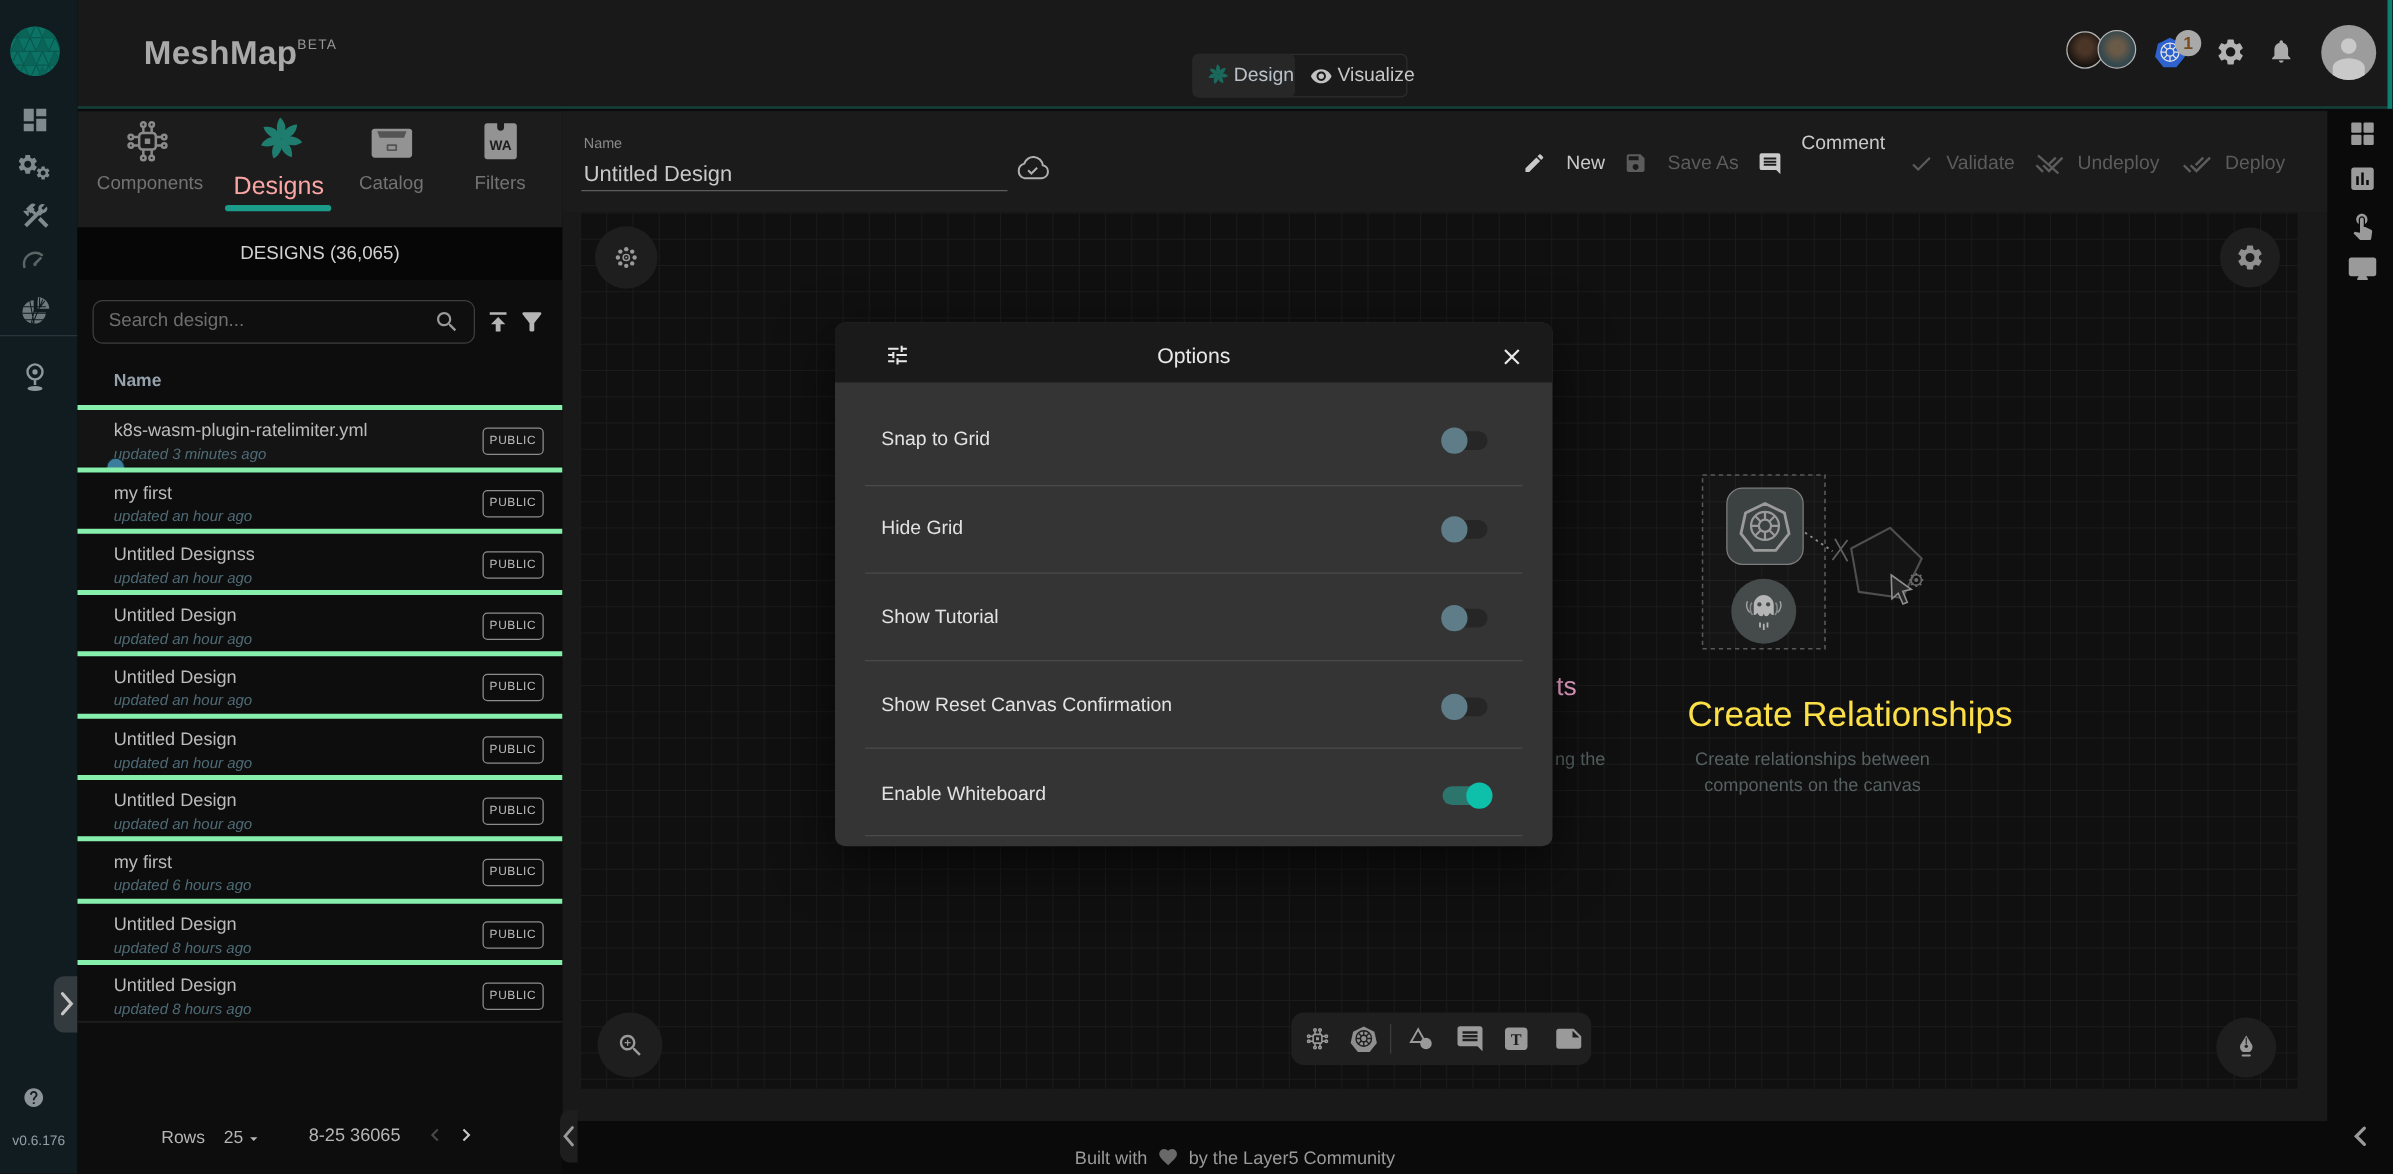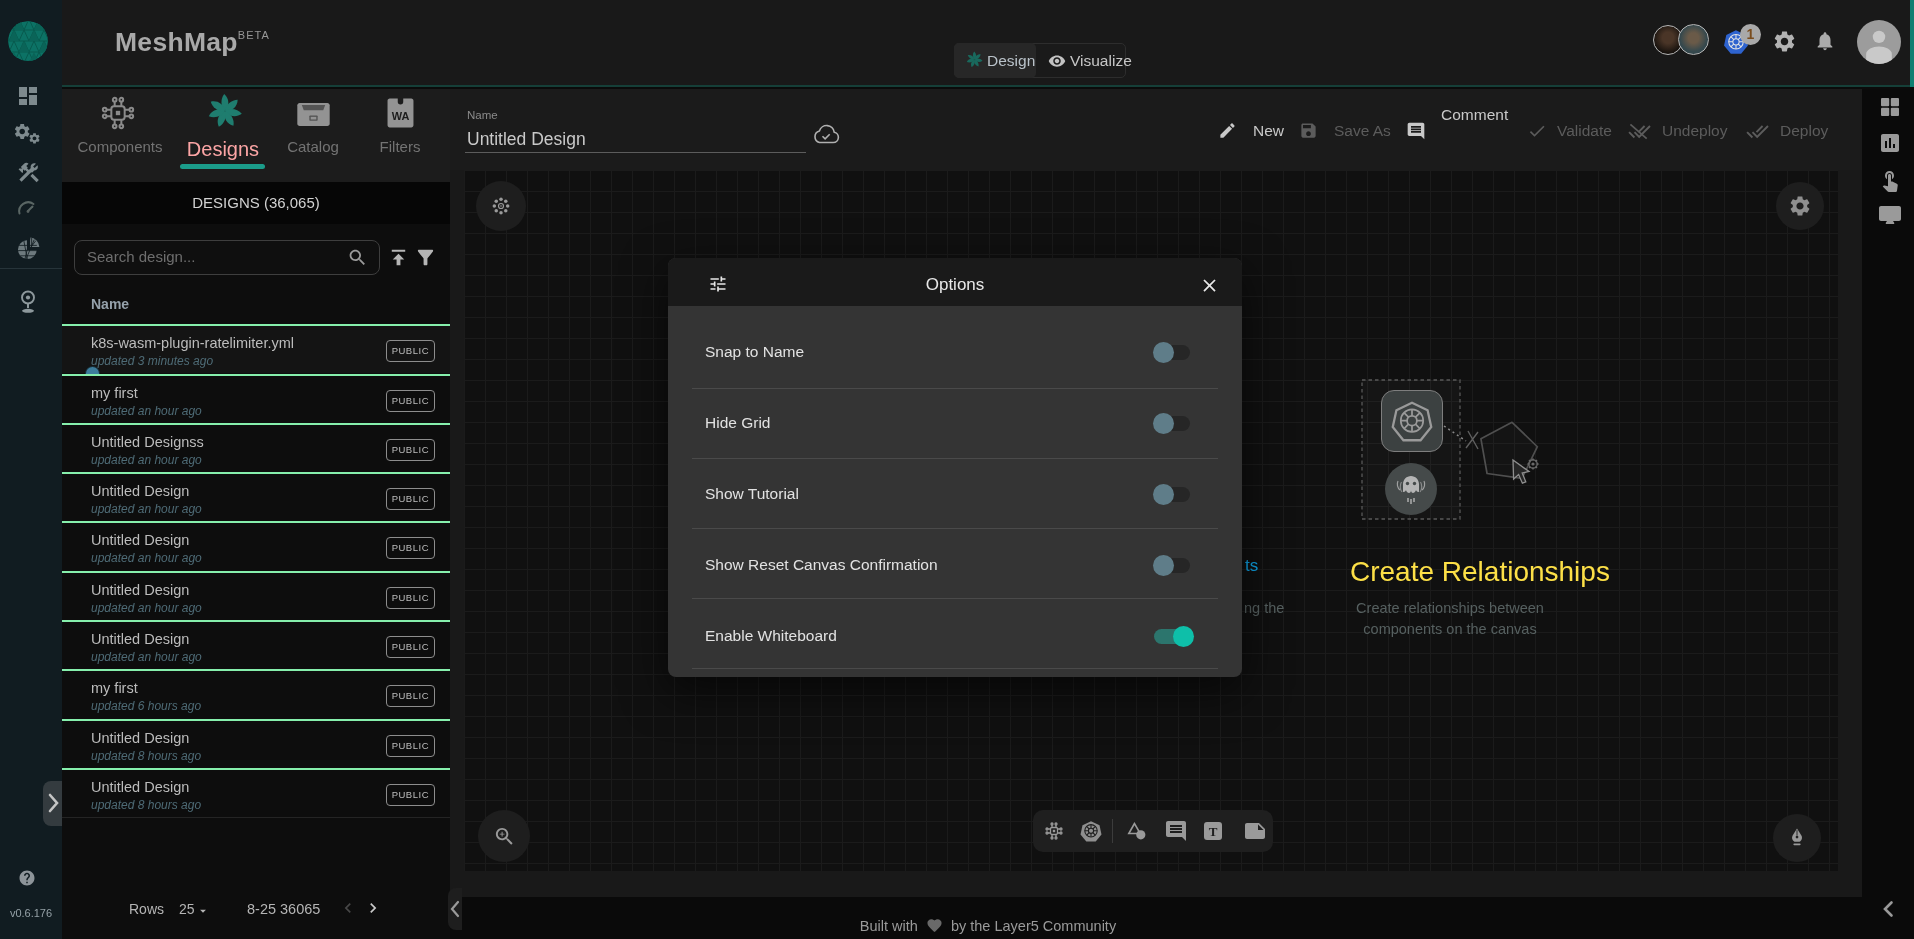--- a/index.html
+++ b/index.html
@@ -11,21 +11,21 @@
 #panel{left:62px;top:89px;width:388px;height:850px;background:#0d0d0d}
 #tabs{left:0;top:0;width:388px;height:93px;background:#1c1c1c}
 #canvas{left:450px;top:89px;width:1412px;height:808px;background:#191919}
 #ctoolbar{left:0;top:0;width:1412px;height:81px;background:#1b1b1b}
 #grid{left:14px;top:81px;width:1374px;height:701px;background-color:#101010;
  background-image:linear-gradient(#1b1b1b 1px,transparent 1px),linear-gradient(90deg,#1b1b1b 1px,transparent 1px);
  background-size:21px 21px}
 #righttb{left:1862px;top:89px;width:52px;height:850px;background:#0a0a0a}
 #footer{left:450px;top:897px;width:1412px;height:42px;background:#0a0a0a}
 .tlabel{font-size:15px;color:#737373;text-align:center}
-.row{left:0;width:388px;height:49px;border-top:2px solid #86efac}
+.row{left:0;width:388px;height:49px;border-top:4px solid #86efac}
 .rname{position:absolute;left:29px;top:9px;font-size:14.5px;color:#bcbcbc;white-space:nowrap}
 .rupd{position:absolute;left:29px;top:28px;font-size:12px;font-style:italic;color:#4e6b76;white-space:nowrap}
 .chip{position:absolute;right:15px;top:14px;border:1px solid #8d8d8d;border-radius:4px;color:#bdbdbd;font-size:9.5px;letter-spacing:.5px;padding:5px 5px;line-height:1}
 .disk{border-radius:50%;background:#1e1e1e;display:flex;align-items:center;justify-content:center}
 .mrow-label{position:absolute;left:37px;font-size:15.5px;color:#e2e2e2}
 .divl{position:absolute;left:24px;width:526px;height:1px;background:#4a4a4a}
 .track{position:absolute;left:486px;width:36px;height:15px;border-radius:8px}
 .thumb{position:absolute;width:21px;height:21px;border-radius:50%}
 .tbtn{position:absolute;font-size:15.5px;white-space:nowrap}
 </style>
@@ -390,21 +390,21 @@
         <circle cx="6" cy="6" r="4.2" fill="none" stroke="#696969" stroke-width="1.3"></circle>
         <circle cx="6" cy="6" r="1.6" fill="#696969"></circle>
         <g stroke="#696969" stroke-width="1.5">
           <path d="M6 .4v2M6 9.6v2M.4 6h2M9.6 6h2M2 2l1.5 1.5M8.5 8.5L10 10M2 10l1.5-1.5M8.5 3.5L10 2"></path>
         </g>
       </g>
   <path d="M78 93 L94 104.5 L87.2 106 L90.8 114.8 L87.4 116.2 L83.6 107.6 L78.6 112 Z" fill="#262626" stroke="#8f8f8f" stroke-width="1.3"></path>
  </svg>
  <div class="abs" style="left:900px;top:467px;width:200px;text-align:right;font-size:28px;color:#fde047;white-space:nowrap">Create Relationships</div>
  <div class="abs" style="left:880px;top:509px;width:240px;text-align:center;font-size:14.5px;line-height:21px;color:#566060">Create relationships between components on the canvas</div>
- <div class="abs" style="left:795px;top:467px;font-size:17px;color:#0ea5e9;white-space:nowrap">ts</div>
+ <div class="abs" style="left:795px;top:449px;font-size:21px;color:#f9a8d4;white-space:nowrap">ts</div>
  <div class="abs" style="left:794px;top:511px;font-size:14.5px;color:#566060;white-space:nowrap">ng the</div>
 
  <div class="abs" style="left:583px;top:721px;width:240px;height:42px;border-radius:10px;background:#1f1f1f"></div>
  <svg class="abs" style="left:592px;top:730px" width="24" height="24" viewBox="0 0 24 24" fill="none" stroke="#9a9a9a" stroke-width="1.3">
   <rect x="8.5" y="8.5" width="7" height="7" rx="1.4"></rect>
       <rect x="10.8" y="10.8" width="2.4" height="2.4" fill="#9a9a9a" stroke="none"></rect>
   <path d="M10 8.5V6M14 8.5V6M10 15.5V18M14 15.5V18M8.5 10H6M8.5 14H6M15.5 10H18M15.5 14H18"></path>
   <circle cx="10" cy="5" r="1"></circle>
       <circle cx="14" cy="5" r="1"></circle>
       <circle cx="10" cy="19" r="1"></circle>
@@ -472,21 +472,21 @@
 
 <div class="abs" id="modal" style="left:668px;top:258px;width:574px;height:419px;border-radius:8px;background:#343434;box-shadow:0 14px 45px rgba(0,0,0,.6);overflow:hidden">
  <div class="abs" style="left:0;top:0;width:574px;height:48px;background:#1a1a1a"></div>
  <svg class="abs" style="left:40px;top:16px" width="20" height="20" viewBox="0 0 24 24" fill="#e8e8e8">
       <path d="M3 17v2h6v-2H3zM3 5v2h10V5H3zm10 16v-2h8v-2h-8v-2h-2v6h2zM7 9v2H3v2h4v2h2V9H7zm14 4v-2H11v2h10zm-6-4h2V7h4V5h-4V3h-2v6z"></path>
     </svg>
  <div class="abs" style="left:0;top:17px;width:574px;text-align:center;font-size:17px;color:#e8e8e8">Options</div>
  <svg class="abs" style="left:531px;top:17px" width="21" height="21" viewBox="0 0 24 24" fill="#e8e8e8">
       <path d="M19 6.41L17.59 5 12 10.59 6.41 5 5 6.41 10.59 12 5 17.59 6.41 19 12 13.41 17.59 19 19 17.59 13.41 12z"></path>
     </svg>
- <div class="mrow-label" style="top:85px">Snap to Name</div>
+ <div class="mrow-label" style="top:85px">Snap to Grid</div>
  <div class="mrow-label" style="top:156px">Hide Grid</div>
  <div class="mrow-label" style="top:227px">Show Tutorial</div>
  <div class="mrow-label" style="top:298px">Show Reset Canvas Confirmation</div>
  <div class="mrow-label" style="top:369px">Enable Whiteboard</div>
  <div class="divl" style="top:130px"></div>
  <div class="divl" style="top:200px"></div>
  <div class="divl" style="top:270px"></div>
  <div class="divl" style="top:340px"></div>
  <div class="divl" style="top:410px"></div>
  <div class="track" style="top:86.5px;background:#262626"></div>

